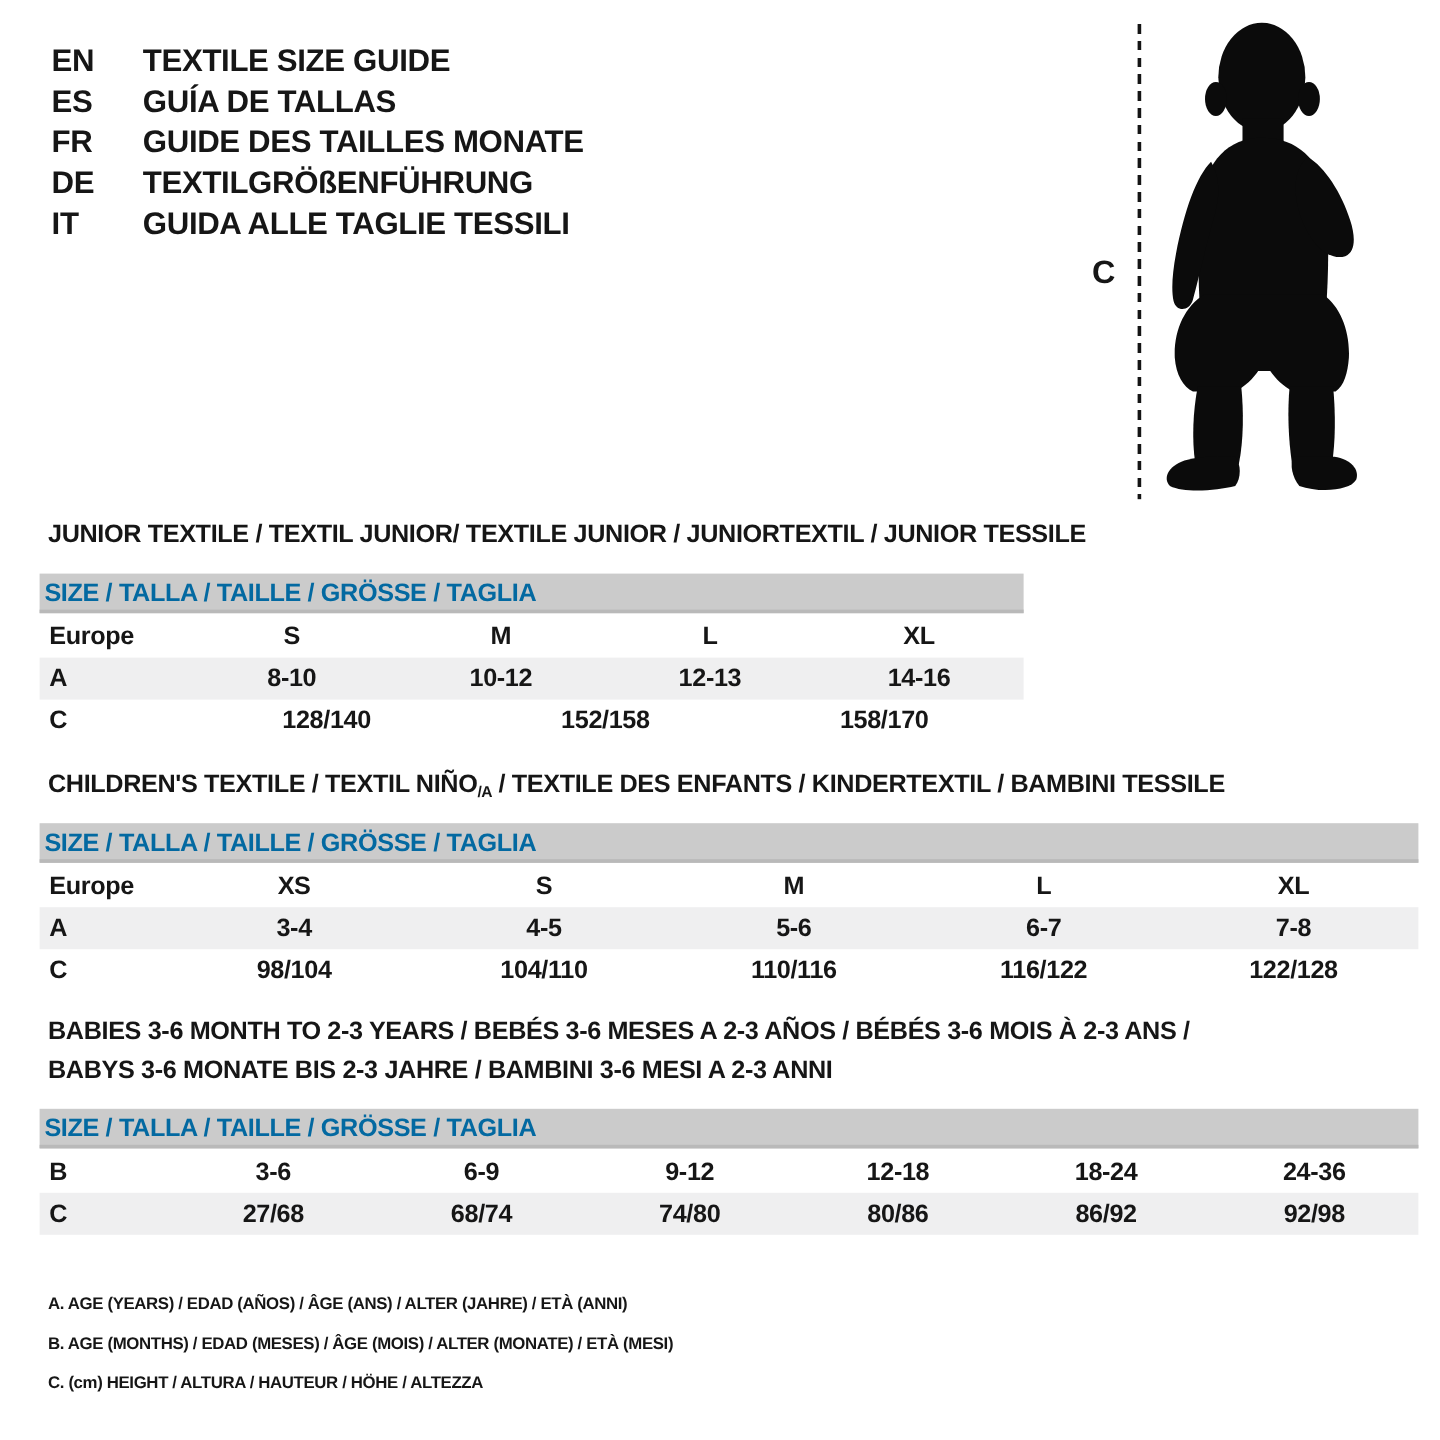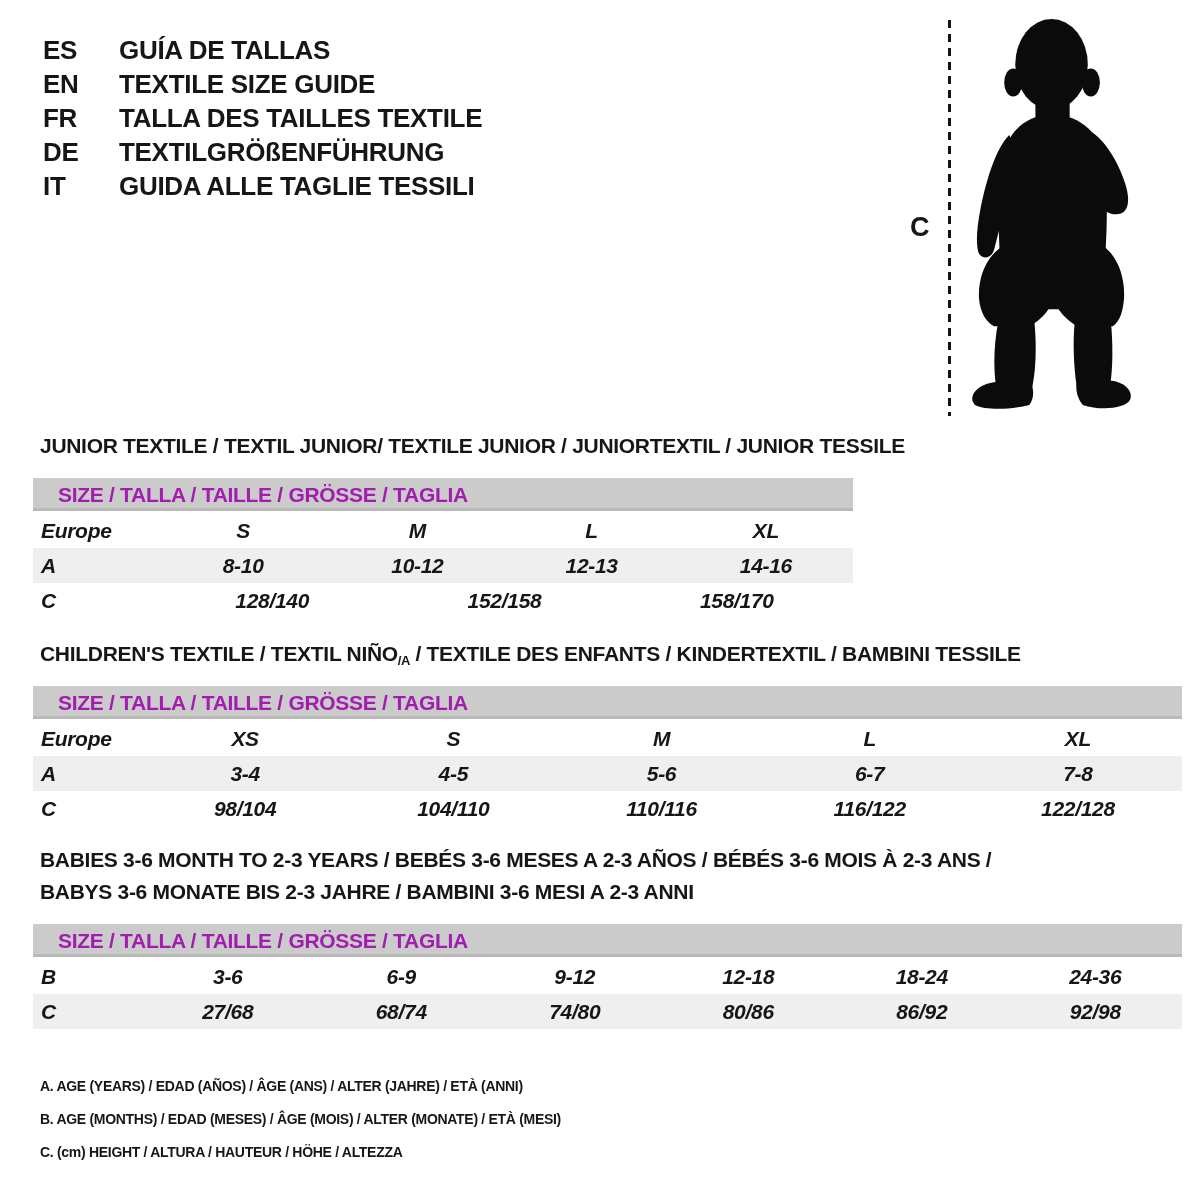--- a/index.html
+++ b/index.html
@@ -32,50 +32,50 @@
   .sec-title{position:absolute;left:40px;font-size:21px;white-space:nowrap;}
   .sub-a{font-size:13px;vertical-align:-4px;letter-spacing:-0.5px;}
 
   
   .tbl{position:absolute;left:33px;}
   .tbl.narrow{width:820px;}
   .tbl.wide{width:1149px;}
   .tbl-header{
     height:33px;line-height:33px;
     background:#cbcbcb;border-bottom:3px solid #b9b9b9;box-sizing:border-box;
-    color:#a21caf;font-size:21px;padding-left:25px;
+    color:#0369a1;font-size:21px;padding-left:4px;
     margin-bottom:2px;
   }
-  .trow{display:flex;height:35px;line-height:35px;font-size:21px;font-style:italic;}
+  .trow{display:flex;height:35px;line-height:35px;font-size:21px;}
   .trow.shaded{background:#efeff0;}
   .cell{flex:1;text-align:center;}
   .cell.lab{flex:0 0 100px;text-align:left;padding-left:8px;}
   .tbl.narrow .cell.lab{flex:0 0 115px;}
 
   
   .legend{position:absolute;left:40px;top:1070px;}
   .legend-line{height:33px;line-height:33px;font-size:14px;white-space:nowrap;}
 </style>
 </head>
 <body>
 
 <div class="page">
 
   <div class="lang-list">
     <div class="lang-row">
+      <span class="lang-code">EN</span>
+      <span class="lang-label">TEXTILE SIZE GUIDE</span>
+    </div>
+    <div class="lang-row">
       <span class="lang-code">ES</span>
       <span class="lang-label">GUÍA DE TALLAS</span>
     </div>
     <div class="lang-row">
-      <span class="lang-code">EN</span>
-      <span class="lang-label">TEXTILE SIZE GUIDE</span>
-    </div>
-    <div class="lang-row">
       <span class="lang-code">FR</span>
-      <span class="lang-label">TALLA DES TAILLES TEXTILE</span>
+      <span class="lang-label">GUIDE DES TAILLES MONATE</span>
     </div>
     <div class="lang-row">
       <span class="lang-code">DE</span>
       <span class="lang-label">TEXTILGRÖßENFÜHRUNG</span>
     </div>
     <div class="lang-row">
       <span class="lang-code">IT</span>
       <span class="lang-label">GUIDA ALLE TAGLIE TESSILI</span>
     </div>
   </div>

